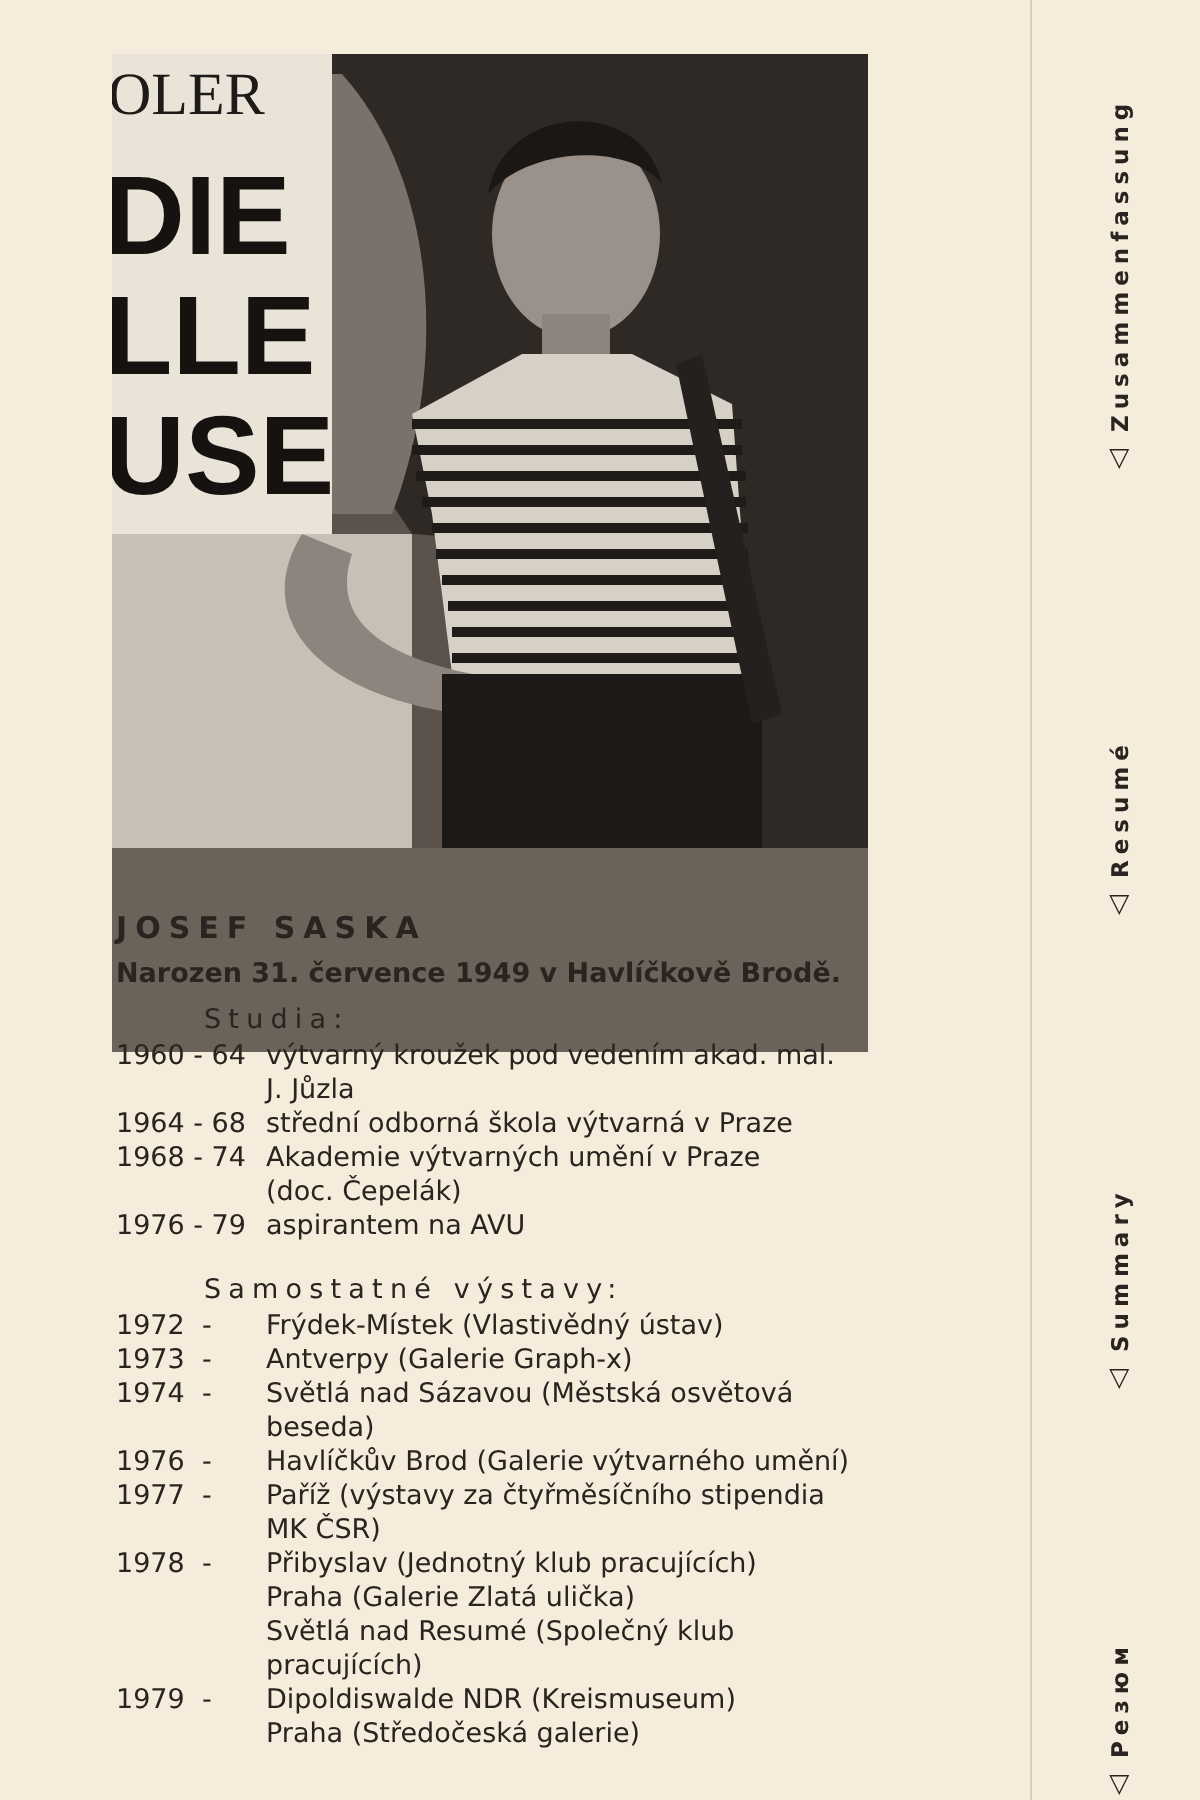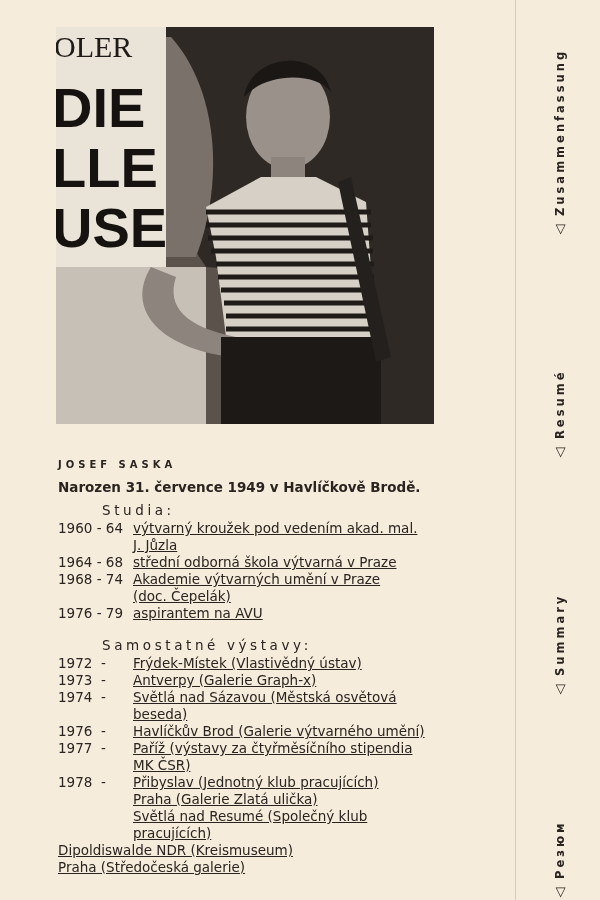--- a/index.html
+++ b/index.html
@@ -4,33 +4,33 @@
 <style>
   html, body { margin:0; padding:0; }
   body {
     width:600px; height:900px; overflow:hidden; position:relative;
     background:#f5ecdb;
     font-family:"DejaVu Sans","Liberation Sans",sans-serif;
     color:#2a2420;
   }
   .divider { position:absolute; left:515px; top:0; width:1px; height:900px; background:#d8ccb6; }
   .photo {
-    position:absolute; left:56px; top:27px; width:378px; height:397px;
+    position:absolute; left:56px; top:27px; width:378px; height:499px;
     background:#6b625a; overflow:hidden;
   }
   .photo svg { display:block; }
   .content { position:absolute; left:58px; top:456px; width:450px; font-size:13.5px; line-height:17px; }
-  .name { font-weight:bold; letter-spacing:4px; font-size:10px; margin-bottom:6px; }
+  .name { font-weight:bold; letter-spacing:4px; font-size:15px; margin-bottom:6px; }
   .born { margin-bottom:6px;font-weight:bold; }
   .section-title { letter-spacing:3.6px; margin-bottom:1px;margin-left:44px; }
   .gap { height:15px; }
   .row { display:flex; }
   .row .yr { width:75px; flex:0 0 75px; white-space:pre; }
   .row.ex .yr { width:75px; flex:0 0 75px; }
-  .row .txt { flex:1;text-decoration:underline; }
+  .row .txt { flex:1; }
   .side {
     position:absolute; left:540px; width:40px;
     writing-mode:vertical-rl; transform:rotate(180deg);
     font-weight:bold; font-size:11.5px; letter-spacing:3px; white-space:nowrap;
     display:flex; align-items:center;
   }
   .side .tri { font-weight:normal; font-size:13px; letter-spacing:0; margin-bottom:6px; transform:rotate(90deg); display:inline-block; }
 </style>
 </head>
 <body>
@@ -119,20 +119,21 @@
   </div>
   <div class="row ex">
     <span class="yr">1977  -</span>
     <span class="txt"><span>Paříž (výstavy za čtyřměsíčního stipendia</span><br><span>MK ČSR)</span></span>
   </div>
   <div class="row ex">
     <span class="yr">1978  -</span>
     <span class="txt"><span>Přibyslav (Jednotný klub pracujících)</span><br><span>Praha (Galerie Zlatá ulička)</span><br><span>Světlá nad Resumé (Společný klub</span><br><span>pracujících)</span></span>
   </div>
   <div class="row ex">
+    <span class="yr">1979  -</span>
     <span class="txt"><span>Dipoldiswalde NDR (Kreismuseum)</span><br><span>Praha (Středočeská galerie)</span></span>
   </div>
 </div>
 
 <div class="side" style="top:22px;height:215px;">
   <span class="tri">◁</span>
   <span>Zusammenfassung</span>
 </div>
 <div class="side" style="top:350px;height:110px;">
   <span class="tri">◁</span>

